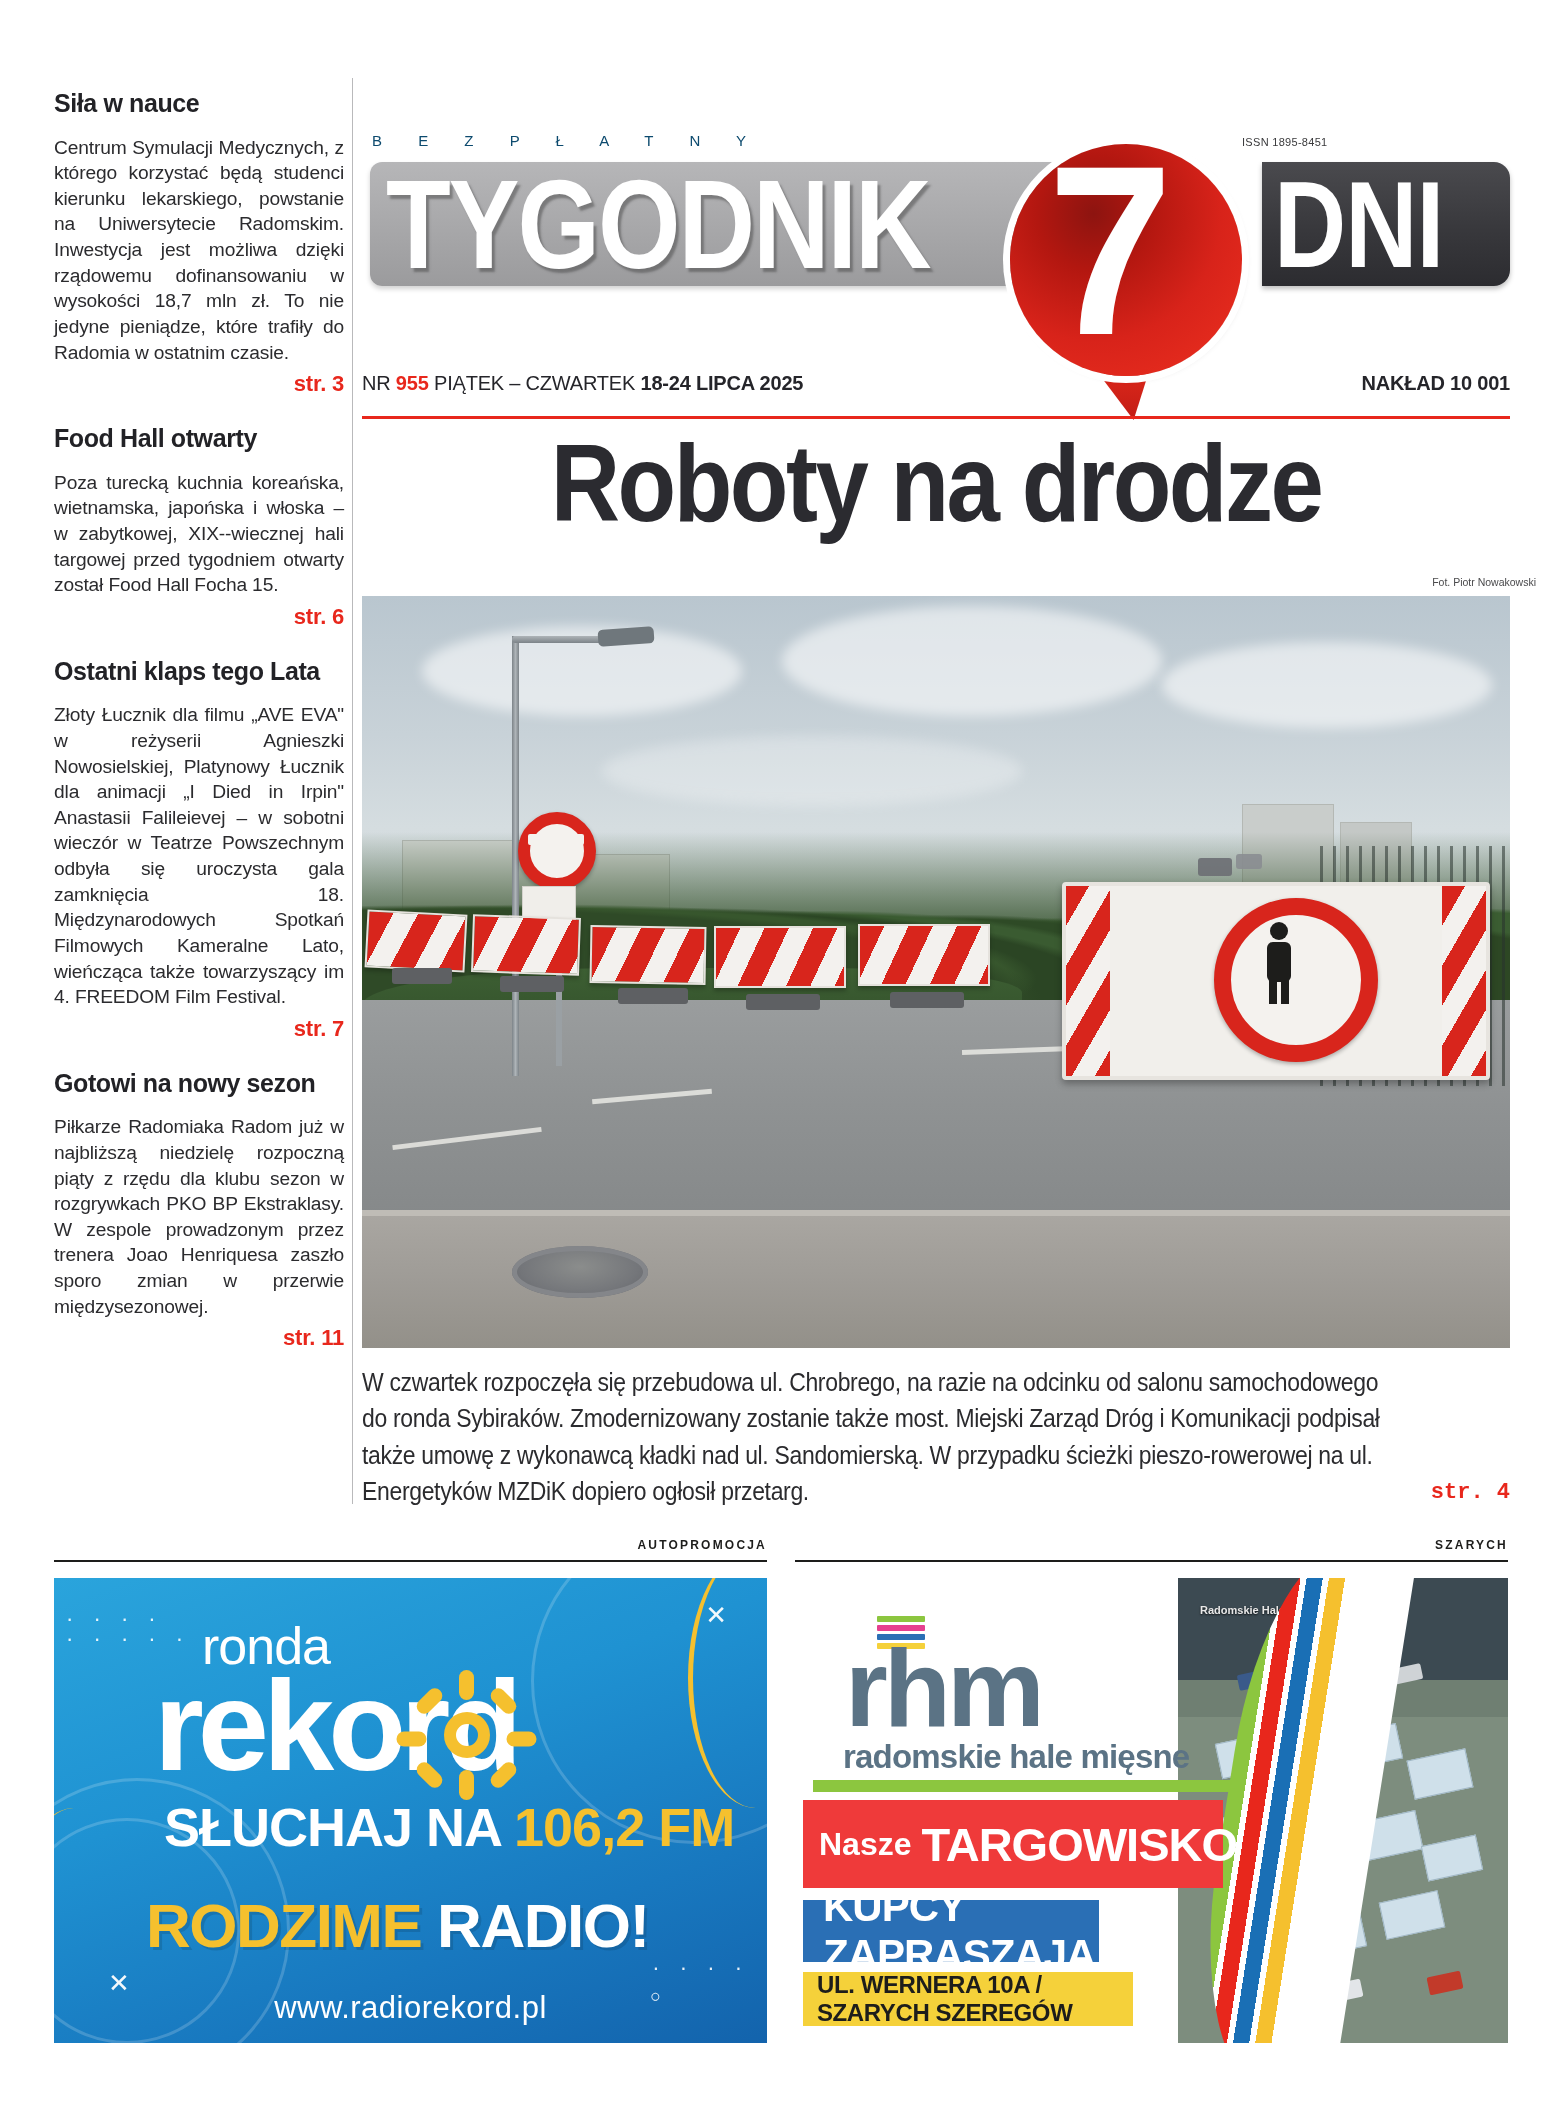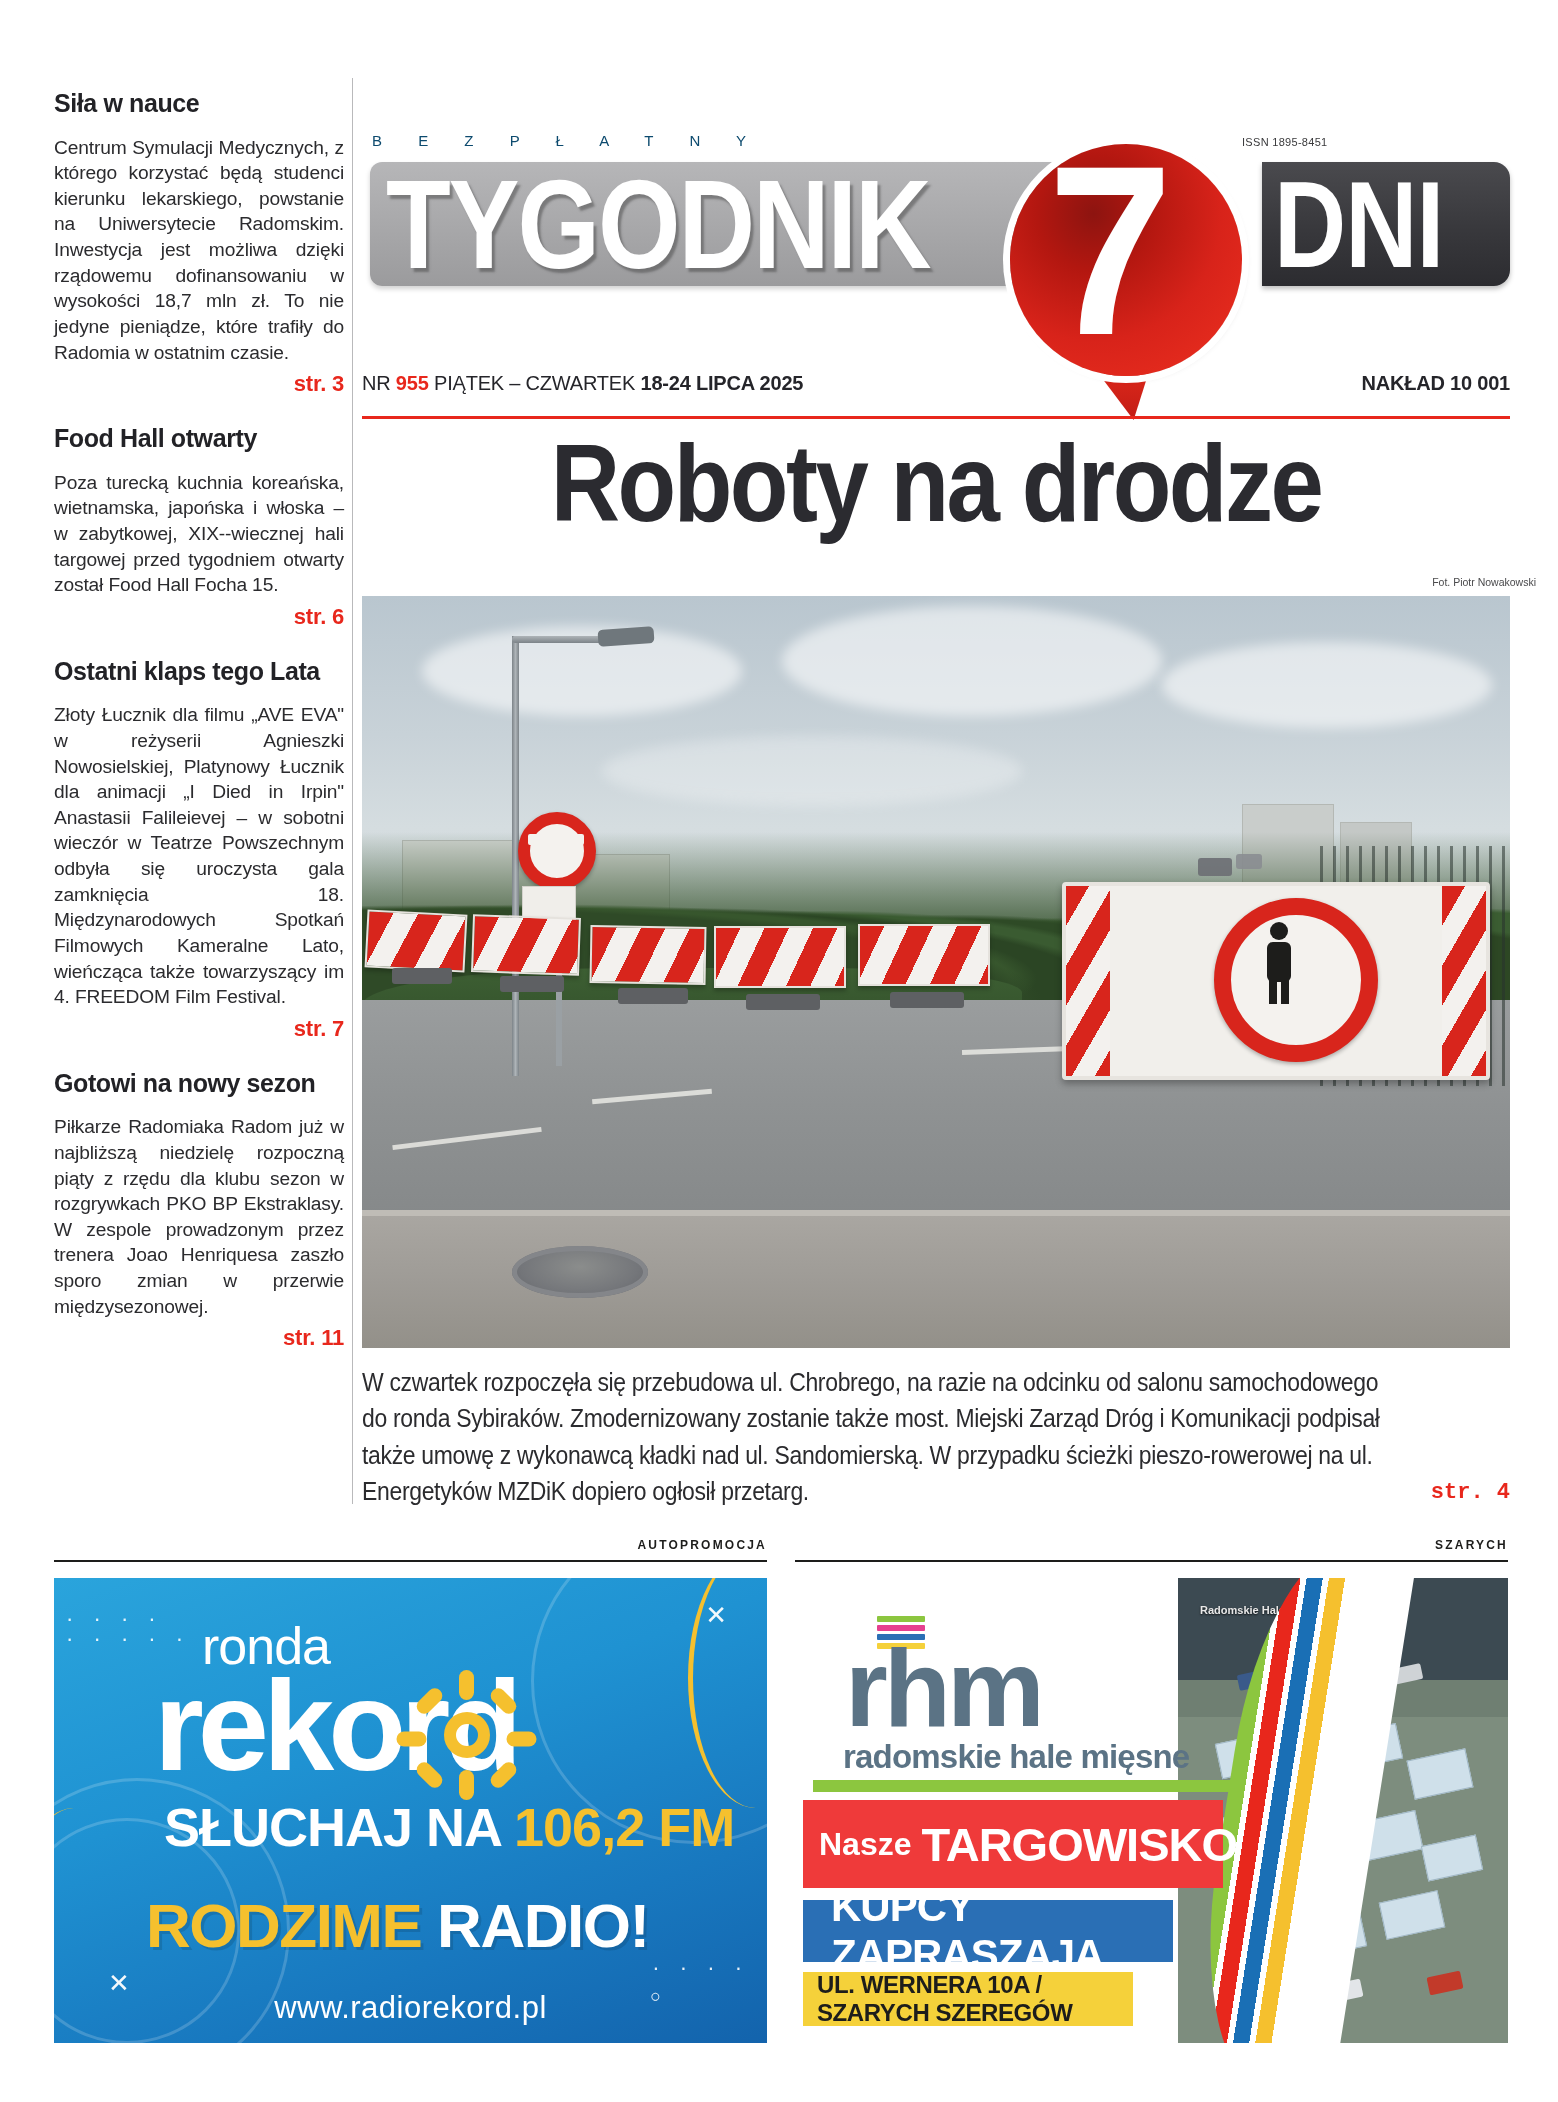--- a/index.html
+++ b/index.html
@@ -328,22 +328,22 @@
     font-size:33px;font-weight:700;color:#5b7385;letter-spacing:-.8px;
   }
   .rhm-green{position:absolute;left:18px;top:202px;width:420px;height:12px;background:#8cc63f;}
   .rhm-red{
     position:absolute;left:8px;top:222px;width:420px;height:88px;background:#ef3a3a;
     display:flex;align-items:center;padding-left:16px;box-sizing:border-box;
   }
   .rhm-red span.small{color:#ffffff;font-size:32px;font-weight:700;margin-right:10px;}
   .rhm-red span.big{color:#ffffff;font-size:47px;font-weight:700;letter-spacing:-1px;}
   .rhm-blue{
-    position:absolute;left:8px;top:322px;width:370px;height:62px;background:#2a6fb5;
-    display:flex;align-items:center;padding-left:28px;box-sizing:border-box;
+    position:absolute;left:8px;top:322px;width:296px;height:62px;background:#2a6fb5;
+    display:flex;align-items:center;padding-left:20px;box-sizing:border-box;
   }
   .rhm-blue span{color:#ffffff;font-size:42px;font-weight:700;letter-spacing:-1px;}
   .rhm-yellow{
     position:absolute;left:8px;top:394px;width:330px;height:54px;background:#f5d13a;
     display:flex;align-items:center;padding-left:14px;box-sizing:border-box;
   }
   .rhm-yellow span{color:#1d1d1b;font-size:24px;font-weight:700;letter-spacing:-.4px;}
 </style>
 </head>
 <body>

